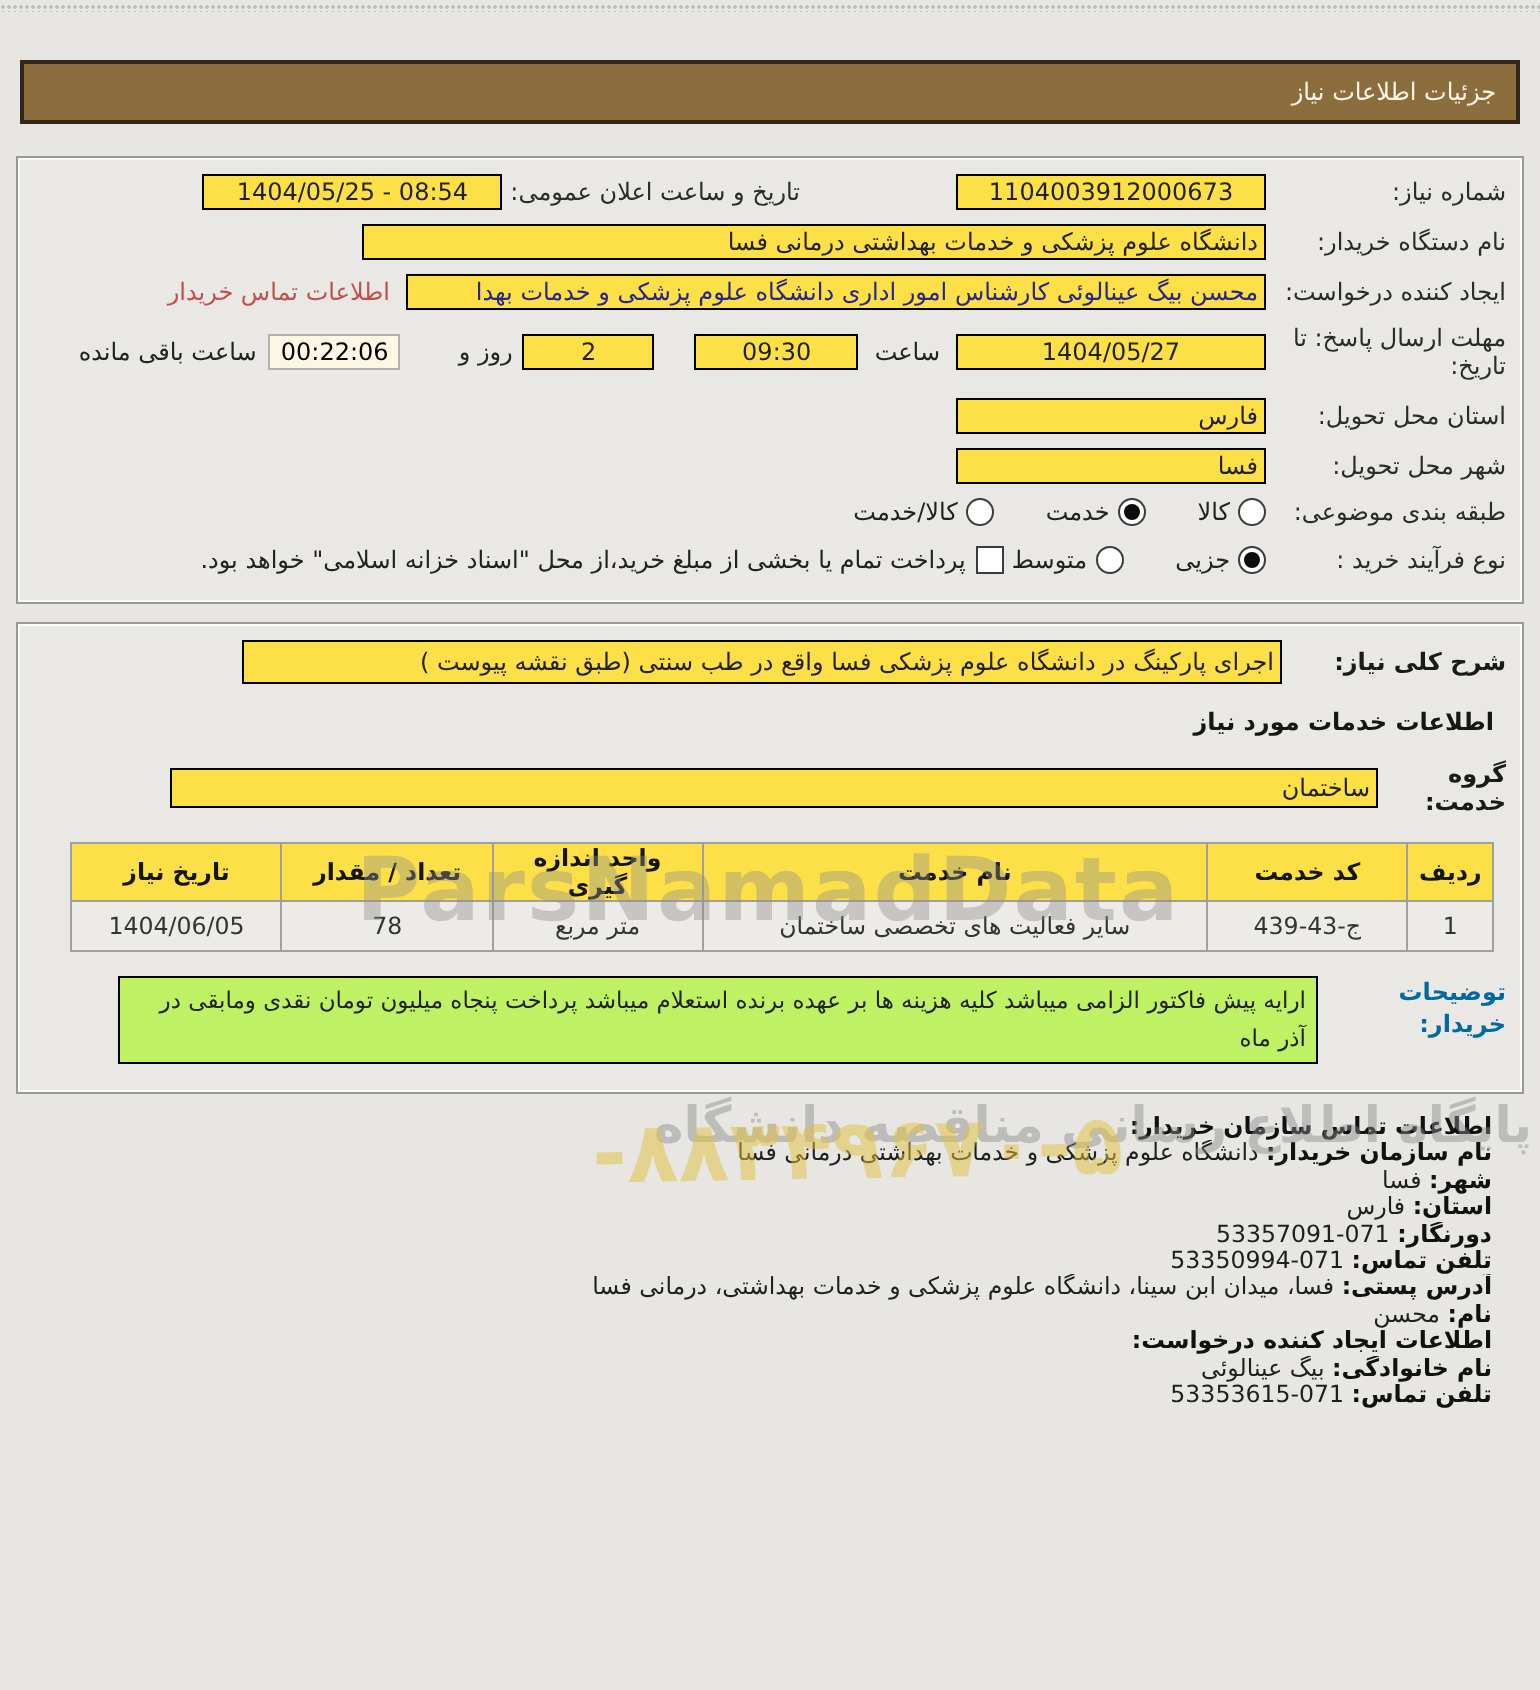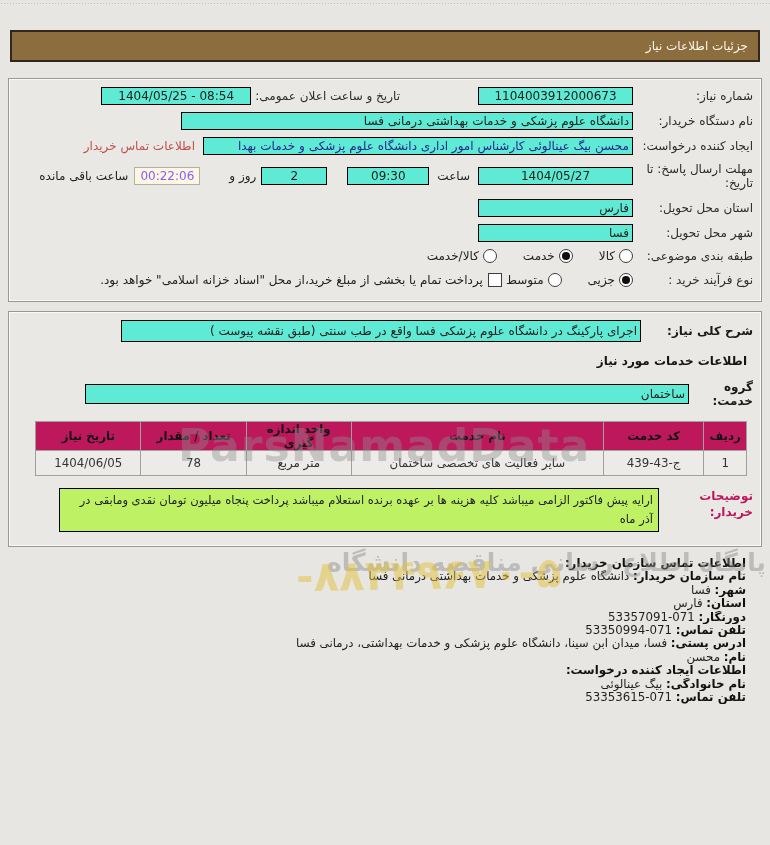--- a/index.html
+++ b/index.html
@@ -24,29 +24,29 @@
     border:1px solid #9a9896;
     box-shadow:inset 1px 1px 0 #fafaf8, inset -1px -1px 0 #fafaf8;
     box-sizing:border-box;position:relative;z-index:1;
   }
   .main-form{margin-top:16px;height:224px;padding:8px 8px 4px;}
   .needs-box{margin-top:9px;height:236px;padding:8px 8px 4px;}
   .row{display:flex;align-items:center;margin-bottom:7px;}
   .lbl{width:120px;flex:none;color:#2b2b2b;line-height:14px;}
   .lbl.b{font-weight:bold;color:#1a1a1a;}
   .input{
-    background:#5eead4;border:1px solid #000;height:18px;line-height:17px;
+    background:#fde047;border:1px solid #000;height:18px;line-height:17px;
     padding:0 3px;white-space:nowrap;overflow:hidden;box-sizing:border-box;
   }
   .center{text-align:center;}
   .ltr{direction:ltr;}
   .navy{color:#26268c;}
   .link{color:#c0504a;margin-right:8px;white-space:nowrap;}
   .cd{
-    background:#fcf7e2;border:1px solid #b3b0a7;color:#8b5cf6;
+    background:#fcf7e2;border:1px solid #b3b0a7;color:#000000;
     text-align:center;width:66px;
   }
   .radio{
     width:12px;height:12px;border:1px solid #3c3c3c;border-radius:50%;
     background:#fff;margin-left:4px;position:relative;flex:none;
   }
   .radio.checked::after{
     content:"";position:absolute;top:2px;left:2px;right:2px;bottom:2px;
     background:#0d0d0d;border-radius:50%;
   }
@@ -54,31 +54,31 @@
     width:12px;height:12px;border:1px solid #3c3c3c;background:#fff;
     margin-left:5px;flex:none;
   }
   .opt{display:flex;align-items:center;}
   .section-h{font-weight:bold;color:#161616;margin:12px 6px 0;}
   table.tbl{
     border-collapse:collapse;width:712px;margin:13px 6px 0 auto;
     font-size:11.8px;
   }
   .tbl th{
-    background:#be185d;border:1px solid #a2a09c;height:24px;
+    background:#fde047;border:1px solid #a2a09c;height:24px;
     font-weight:bold;color:#141414;text-align:center;padding:0 4px;
   }
   .tbl td{
     background:#ecebe8;border:1px solid #a2a09c;height:24px;
     text-align:center;color:#333;padding:0 4px;
   }
   .col-row{width:34px;} .col-code{width:96px;} .col-name{width:268px;}
   .col-unit{width:104px;} .col-qty{width:104px;} .col-date{width:100px;}
   .notes-row{align-items:flex-start;margin-top:12px;}
-  .notes-lbl{width:94px;flex:none;font-weight:bold;color:#be185d;line-height:16px;}
+  .notes-lbl{width:94px;flex:none;font-weight:bold;color:#0369a1;line-height:16px;}
   .notes{
     width:600px;height:44px;background:#bef264;border:1px solid #000;
     box-sizing:border-box;padding:2px 5px;font-size:11.5px;line-height:19px;
     text-align:right;overflow:hidden;
   }
   .contact{padding:10px 24px 0 8px;line-height:13.4px;font-size:11.8px;color:#1f1f1f;position:relative;z-index:1;}
   .cline{white-space:nowrap;overflow:hidden;}
   .cline b{color:#111;}
   
   .wm{position:absolute;pointer-events:none;z-index:2;white-space:nowrap;}

